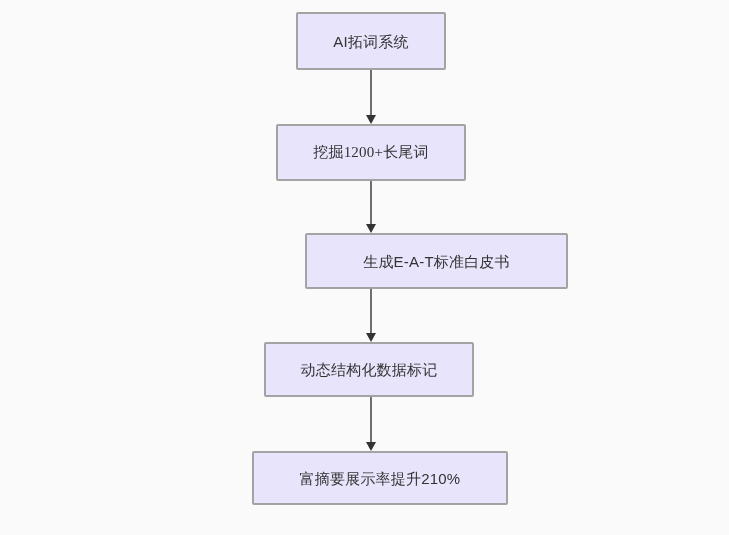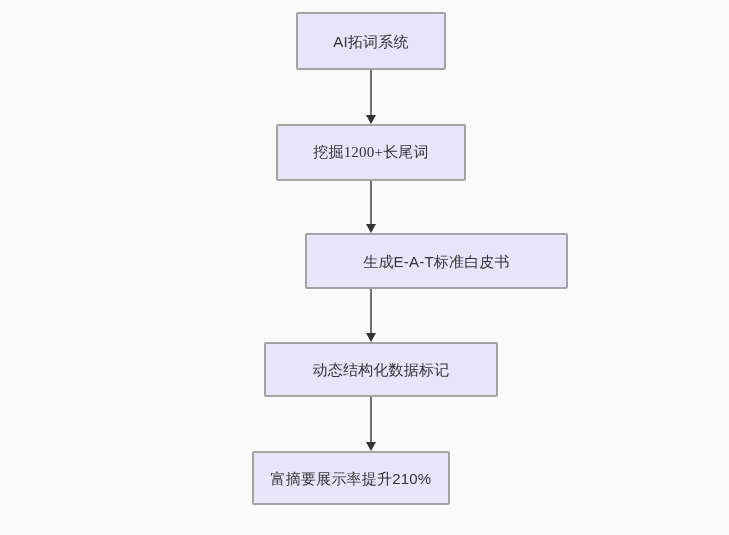--- a/index.html
+++ b/index.html
@@ -89,21 +89,21 @@
   </div>
 
   <div class="node" style="left:276px; top:124px; width:190px; height:57px;font-family:Liberation Serif, serif;">
     <span class="node-label">挖掘1200+长尾词</span>
   </div>
 
   <div class="node" style="left:261px; top:233px; width:263px; height:56px;margin-left:44px;">
     <span class="node-label">生成E-A-T标准白皮书</span>
   </div>
 
-  <div class="node" style="left:264px; top:342px; width:234px; height:55px;">
+  <div class="node" style="left:264px; top:342px; width:210px; height:55px;">
     <span class="node-label">动态结构化数据标记</span>
   </div>
 
-  <div class="node" style="left:252px; top:451px; width:198px; height:54px;">
+  <div class="node" style="left:252px; top:451px; width:256px; height:54px;">
     <span class="node-label">富摘要展示率提升210%</span>
   </div>
 
 </div>
 
 </body></html>

